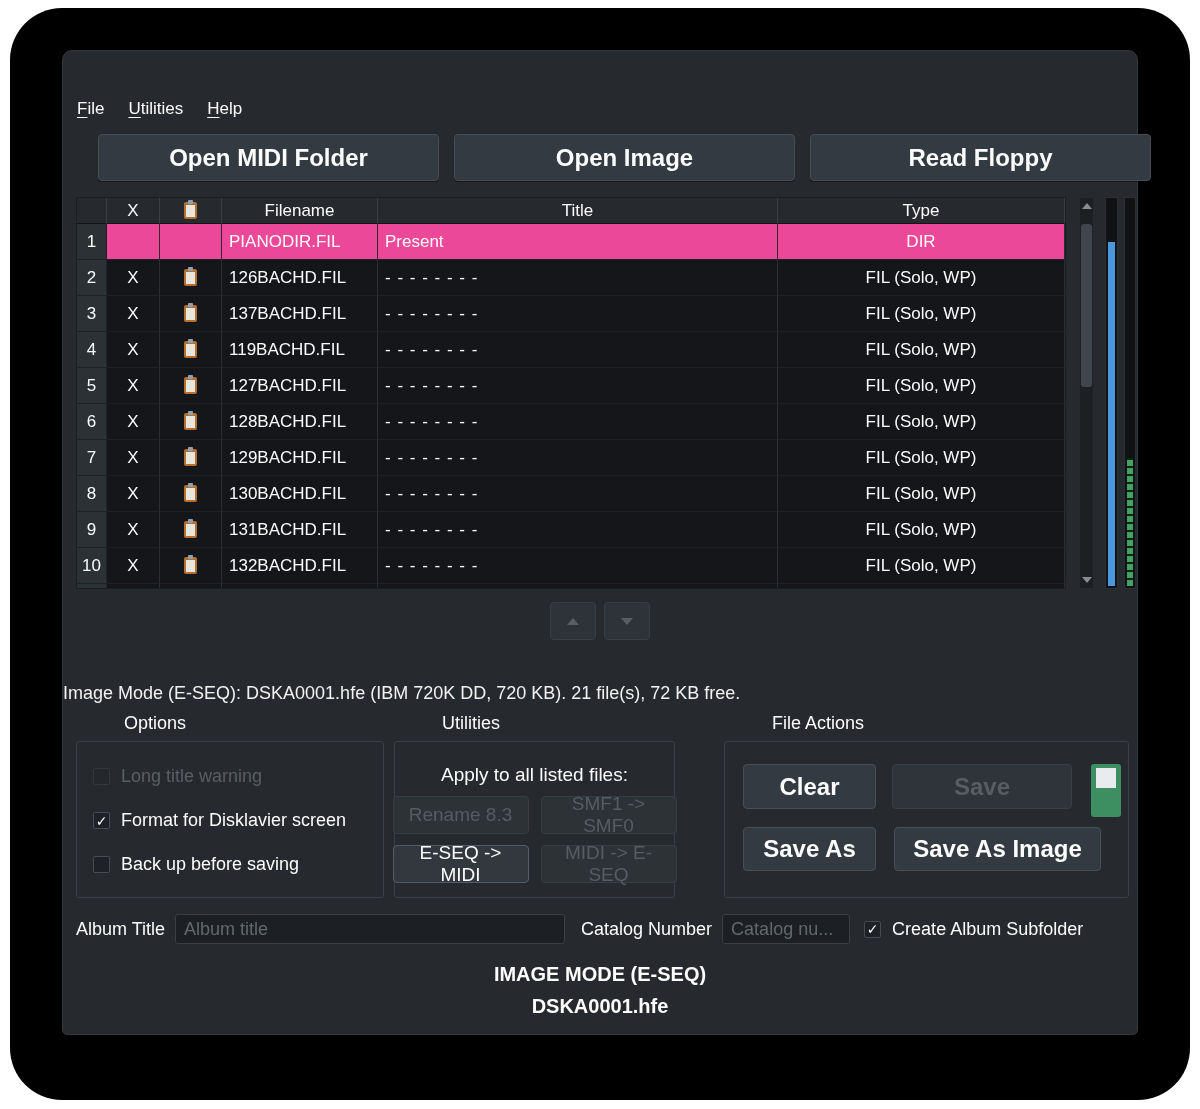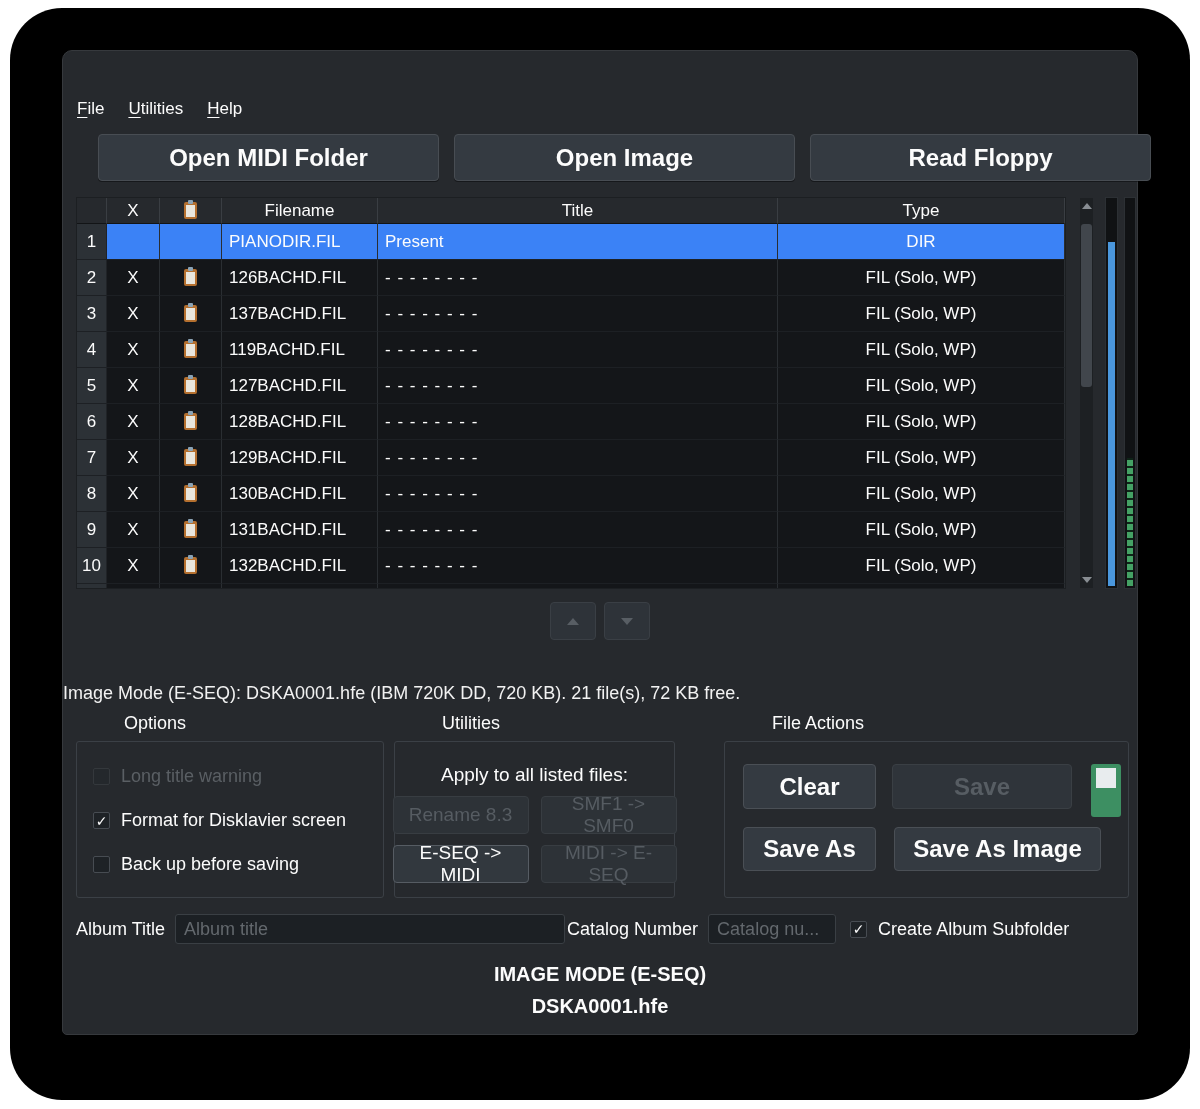--- a/index.html
+++ b/index.html
@@ -33,21 +33,21 @@
   .tr,.thead{display:grid;grid-template-columns:30px 53px 62px 156px 400px 1fr;}
   .thead{height:26px;}
   .tr{height:36px;}
   .tr.partial{height:6px;overflow:hidden;}
   .td,.th{display:flex;align-items:center;box-sizing:border-box;color:#fcfcfc;font-size:17px;border-right:1px solid #2a2e32;overflow:hidden;white-space:nowrap;}
   .th{justify-content:center;background:#26292d;border-bottom:1px solid #121416;border-right:1px solid #3a3e43;}
   .td{border-bottom:1px solid #1d2024;}
   .td.num{justify-content:center;background:#2c3136;border-right:1px solid #202327;color:#fcfcfc;}
   .td.cmark,.td.cclip,.td.ctype{justify-content:center;}
   .td.cfile,.td.ctitle{padding-left:7px;}
-  .tr.selected .td:not(.num){background:#3b82f6;}
+  .tr.selected .td:not(.num){background:#ec4899;}
   .ctitle{letter-spacing:1px;}
 
   .clipicon{position:relative;width:13px;height:17px;background:#b5702f;border-radius:2px;display:inline-block;}
   .clipicon::before{content:"";position:absolute;left:2px;right:2px;top:3px;bottom:2px;background:#e9e6dd;}
   .clipicon::after{content:"";position:absolute;left:4px;right:4px;top:-2px;height:4px;background:#8ba3b5;border-radius:1px;}
 
   
   .vscroll{position:absolute;left:1003px;top:0;width:15px;height:392px;background:#1d2023;border:1px solid #26292d;box-sizing:border-box;}
   .sarrow{position:absolute;left:0;width:100%;height:16px;display:flex;align-items:center;justify-content:center;}
   .sarrow.up{top:0;} .sarrow.down{bottom:0;}
@@ -100,21 +100,21 @@
   .diskind{width:30px;height:53px;background:#3d8f62;border-radius:3px;position:relative;margin-left:3px;}
   .diskind::before{content:"";position:absolute;left:5px;top:4px;width:20px;height:20px;background:#e8ecee;}
 
   
   .fieldsrow{position:absolute;left:13px;top:862px;right:13px;height:32px;display:flex;align-items:center;}
   .flabel{color:#fcfcfc;font-size:18px;}
   .tinput{height:30px;background:#1c2024;border:1px solid #3a3f44;border-radius:3px;box-sizing:border-box;
     color:#fcfcfc;font-size:18px;font-family:inherit;padding:0 8px;}
   .tinput::placeholder{color:#63686d;}
   #albuminput{width:390px;margin-left:10px;}
-  #cataloglabel{margin-left:2px;}
+  #cataloglabel{margin-left:16px;}
   #cataloginput{width:128px;margin-left:10px;}
   .subfolder{margin-left:14px;}
 
   .footer1{position:absolute;left:0;right:0;top:912px;text-align:center;color:#fcfcfc;font-size:20px;font-weight:bold;}
   .footer2{position:absolute;left:0;right:0;top:944px;text-align:center;color:#fcfcfc;font-size:20px;font-weight:bold;}
 </style>
 </head>
 <body>
 
 <div class="stage">

